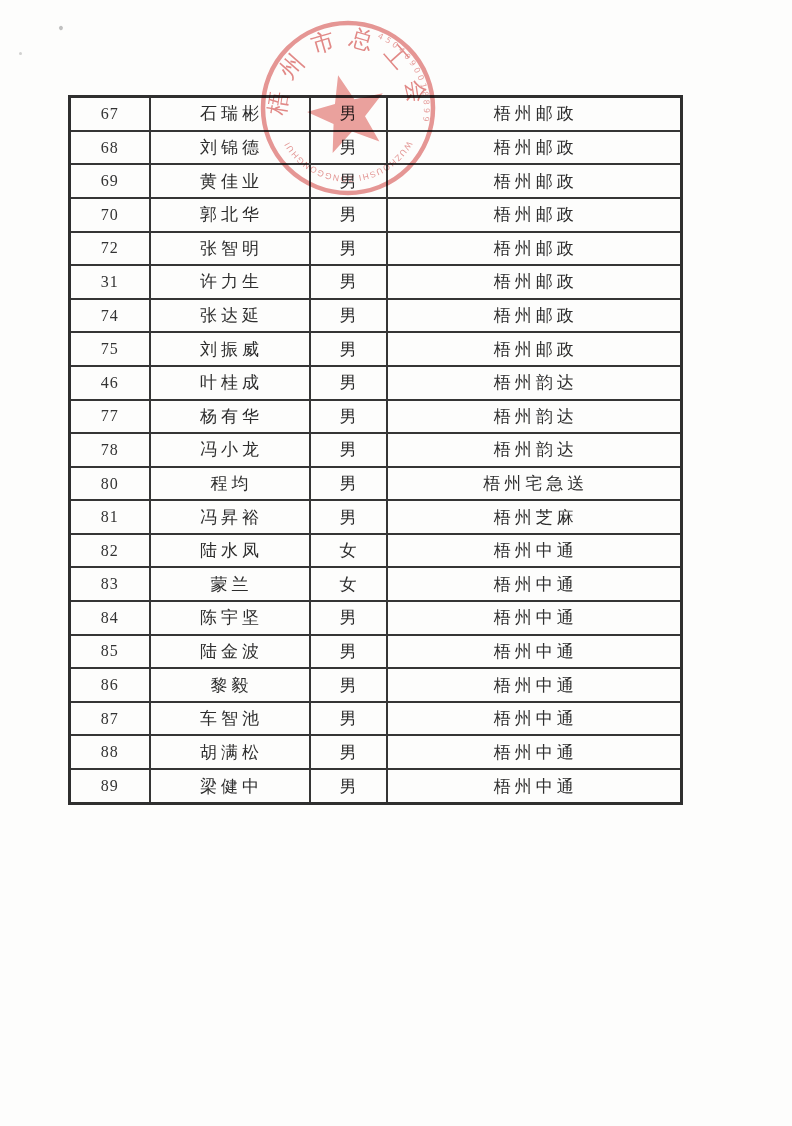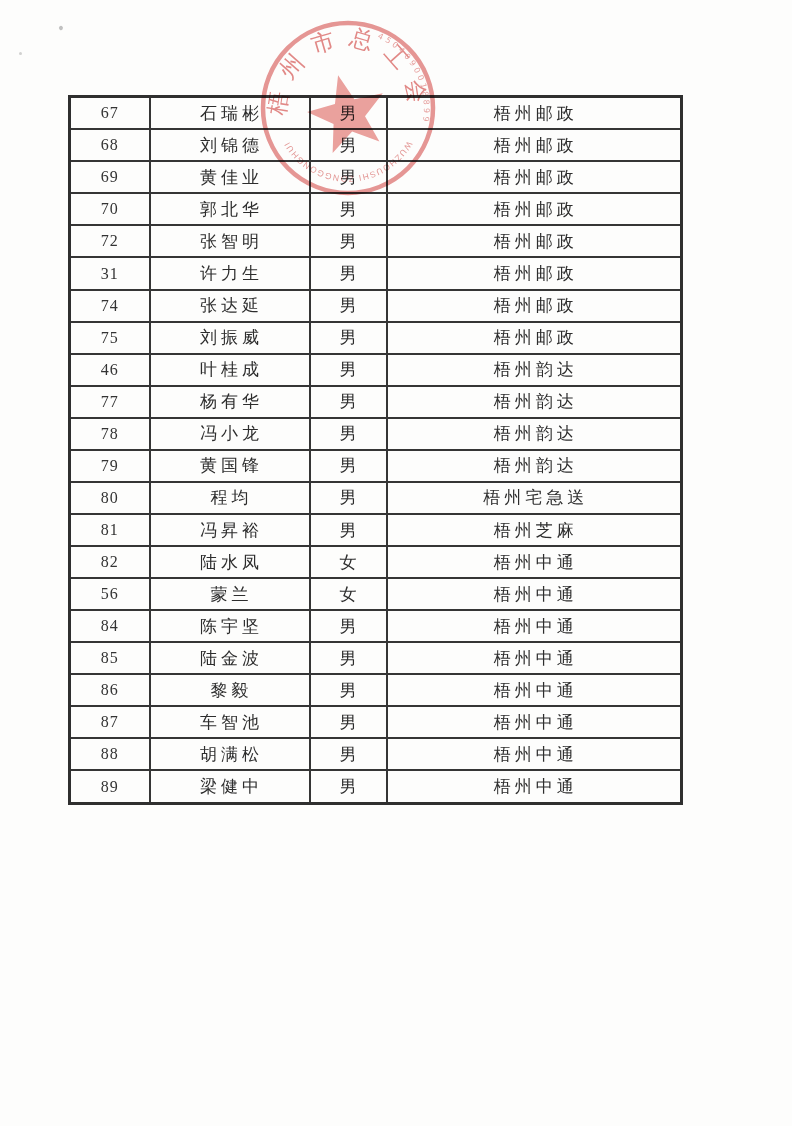--- a/index.html
+++ b/index.html
@@ -116,45 +116,39 @@
           <td class="c-gender">男</td>
           <td class="c-zh">梧州韵达</td>
         </tr>
         <tr>
           <td class="c-num">78</td>
           <td class="c-zh">冯小龙</td>
           <td class="c-gender">男</td>
           <td class="c-zh">梧州韵达</td>
         </tr>
         <tr>
-          <td class="c-num">79</td>
-          <td class="c-zh">黄国锋</td>
-          <td class="c-gender">男</td>
-          <td class="c-zh">梧州韵达</td>
-        </tr>
-        <tr>
           <td class="c-num">80</td>
           <td class="c-zh">程均</td>
           <td class="c-gender">男</td>
           <td class="c-zh">梧州宅急送</td>
         </tr>
         <tr>
           <td class="c-num">81</td>
           <td class="c-zh">冯昇裕</td>
           <td class="c-gender">男</td>
           <td class="c-zh">梧州芝麻</td>
         </tr>
         <tr>
           <td class="c-num">82</td>
           <td class="c-zh">陆水凤</td>
           <td class="c-gender">女</td>
           <td class="c-zh">梧州中通</td>
         </tr>
         <tr>
-          <td class="c-num">56</td>
+          <td class="c-num">83</td>
           <td class="c-zh">蒙兰</td>
           <td class="c-gender">女</td>
           <td class="c-zh">梧州中通</td>
         </tr>
         <tr>
           <td class="c-num">84</td>
           <td class="c-zh">陈宇坚</td>
           <td class="c-gender">男</td>
           <td class="c-zh">梧州中通</td>
         </tr>

